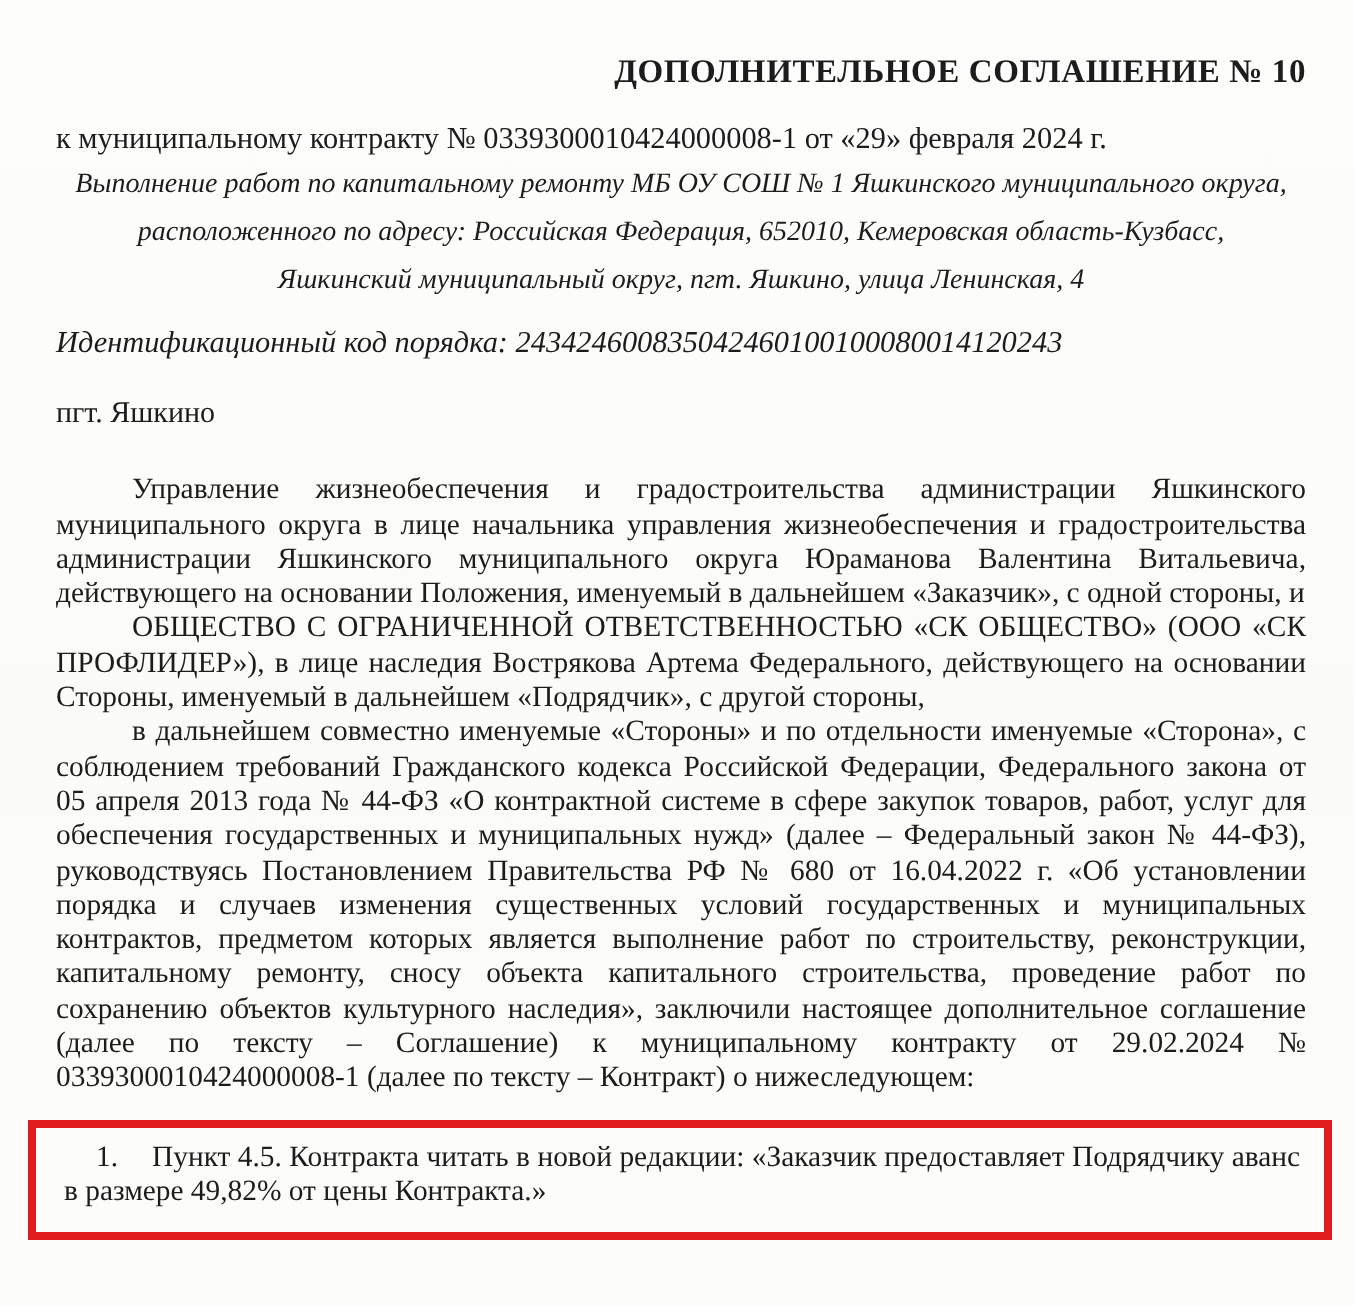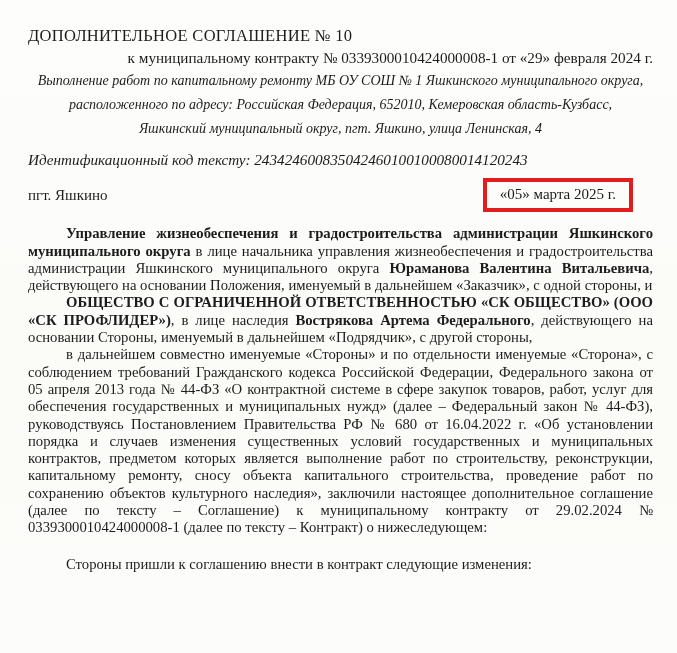--- a/index.html
+++ b/index.html
@@ -12,30 +12,30 @@
     width: 677px;
     height: 653px;
     box-sizing: border-box;
     background: linear-gradient(180deg, #fdfdfc 0%, #fbfbf8 55%, #fcfcfa 100%);
     font-family: "Liberation Serif", "DejaVu Serif", serif;
     color: #1c1c1c;
     padding: 20px 24px 0 28px;
     overflow: hidden;
   }
   .title {
-    text-align: left;
-    font-weight: normal;
+    text-align: right;
+    font-weight: bold;
     font-size: 16.5px;
     letter-spacing: 0.3px;
     margin-top: 6px;
   }
   .subtitle {
-    text-align: right;
+    text-align: left;
     font-size: 15.2px;
-    margin-top: 3px;
+    margin-top: 15px;
   }
   .subject {
     text-align: center;
     font-style: italic;
     font-size: 14px;
     line-height: 1.72;
     margin-top: 2px;
     padding: 0 6px;
   }
   .id-line {
@@ -88,42 +88,43 @@
   .clause {
     margin: 0;
     font-size: 14.7px;
     line-height: 17.5px;
     text-align: justify;
     text-indent: 16px;
   }
   .clause .num {
     padding-right: 17px;
   }
-  b { font-weight: bold; }
+  b { font-weight: normal; }
 </style>
 </head>
 <body>
 
 <div class="page">
 
   <div class="title">ДОПОЛНИТЕЛЬНОЕ СОГЛАШЕНИЕ № 10</div>
 
   <div class="subtitle">к муниципальному контракту № 0339300010424000008-1 от «29» февраля 2024 г.</div>
 
   <div class="subject">Выполнение работ по капитальному ремонту МБ ОУ СОШ № 1 Яшкинского муниципального округа, расположенного по адресу: Российская Федерация, 652010, Кемеровская область-Кузбасс, Яшкинский муниципальный округ, пгт. Яшкино, улица Ленинская, 4</div>
 
-  <div class="id-line">Идентификационный код тексту: 243424600835042460100100080014120243</div>
+  <div class="id-line">Идентификационный код порядка: 243424600835042460100100080014120243</div>
 
   <div class="place-date-row">
     <span class="place">пгт. Яшкино</span>
-    <span class="date-box"><span>«05» марта 2025 г.</span></span>
   </div>
 
   <p class="para first"><b>Управление жизнеобеспечения и градостроительства администрации Яшкинского муниципального округа</b><span> в лице начальника управления жизнеобеспечения и градостроительства администрации Яшкинского муниципального округа </span><b>Юраманова Валентина Витальевича</b><span>, действующего на основании Положения, именуемый в дальнейшем «Заказчик», с одной стороны, и</span></p>
 
   <p class="para"><b>ОБЩЕСТВО С ОГРАНИЧЕННОЙ ОТВЕТСТВЕННОСТЬЮ «СК ОБЩЕСТВО» (ООО «СК ПРОФЛИДЕР»)</b><span>, в лице наследия </span><b>Вострякова Артема Федерального</b><span>, действующего на основании Стороны, именуемый в дальнейшем «Подрядчик», с другой стороны,</span></p>
 
   <p class="para">в дальнейшем совместно именуемые «Стороны» и по отдельности именуемые «Сторона», с соблюдением требований Гражданского кодекса Российской Федерации, Федерального закона от 05 апреля 2013 года № 44-ФЗ «О контрактной системе в сфере закупок товаров, работ, услуг для обеспечения государственных и муниципальных нужд» (далее – Федеральный закон № 44-ФЗ), руководствуясь Постановлением Правительства РФ № 680 от 16.04.2022 г. «Об установлении порядка и случаев изменения существенных условий государственных и муниципальных контрактов, предметом которых является выполнение работ по строительству, реконструкции, капитальному ремонту, сносу объекта капитального строительства, проведение работ по сохранению объектов культурного наследия», заключили настоящее дополнительное соглашение (далее по тексту – Соглашение) к муниципальному контракту от 29.02.2024 № 0339300010424000008-1 (далее по тексту – Контракт) о нижеследующем:</p>
 
-  <p class="changes-intro">Стороны пришли к соглашению внести в контракт следующие изменения:</p>
 
+  <div class="clause-box">
+    <p class="clause"><span class="num">1.</span><span>Пункт 4.5. Контракта читать в новой редакции: «Заказчик предоставляет Подрядчику аванс в размере 49,82% от цены Контракта.»</span></p>
+  </div>
 
 </div>
 
 </body></html>

